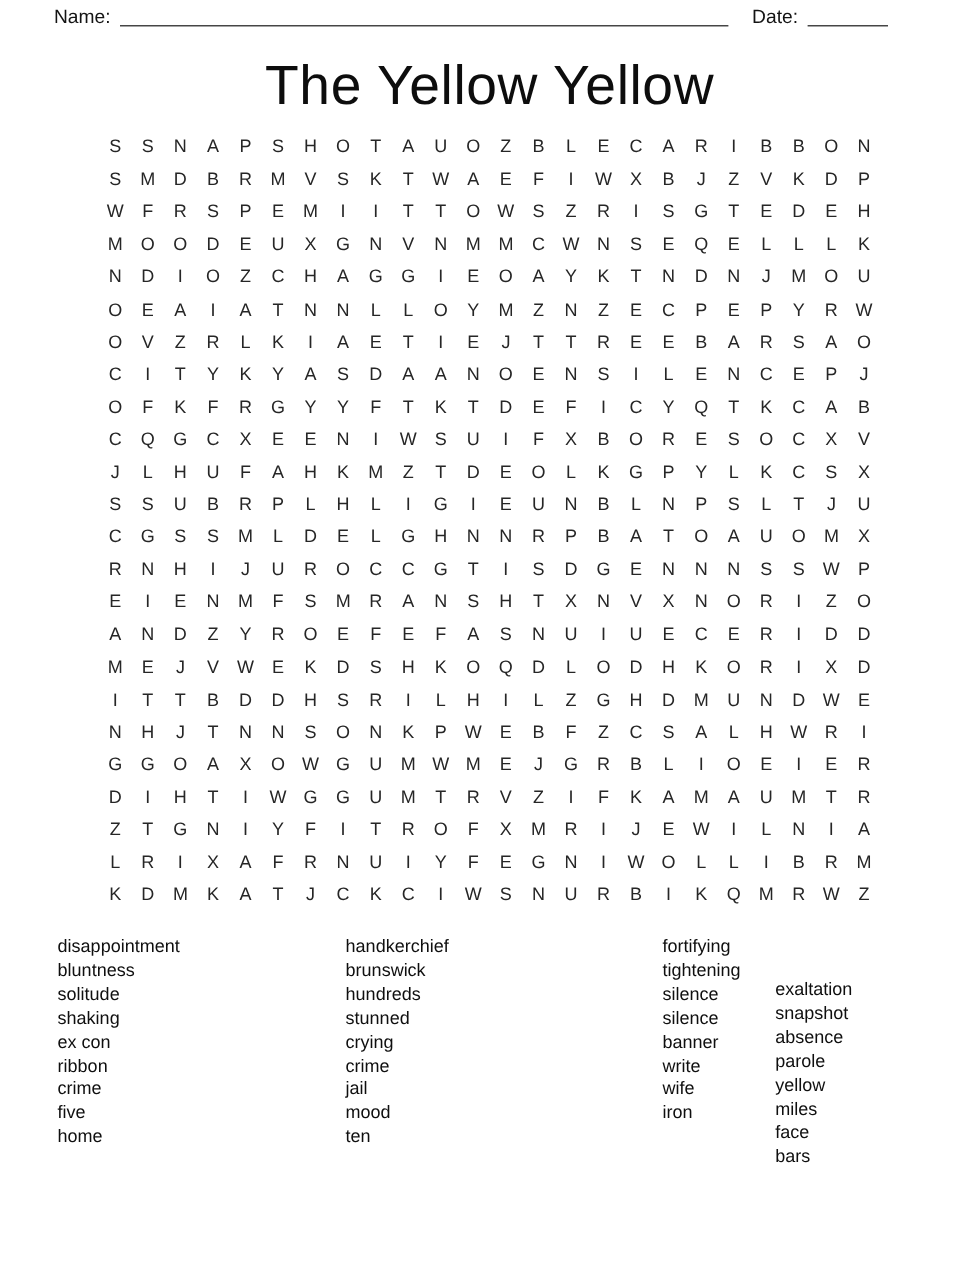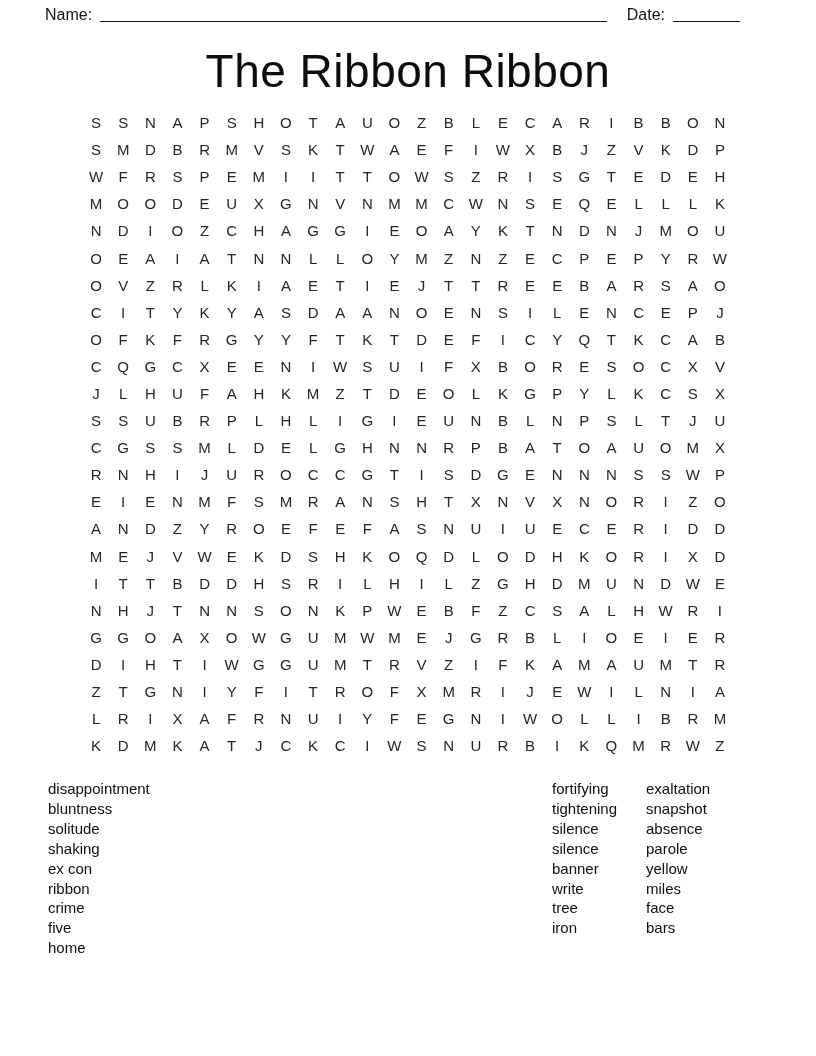--- a/index.html
+++ b/index.html
@@ -75,21 +75,21 @@
 </head>
 <body>
 
 <div class="header">
   <span class="label">Name:</span>
   <span class="fill-line name-line"></span>
   <span class="label">Date:</span>
   <span class="fill-line date-line"></span>
 </div>
 
-<h1 class="title">The Ribbon Ribbon</h1>
+<h1 class="title">The Yellow Yellow</h1>
 
 <div class="grid" id="grid">
     <span class="cell">S</span>
     <span class="cell">S</span>
     <span class="cell">N</span>
     <span class="cell">A</span>
     <span class="cell">P</span>
     <span class="cell">S</span>
     <span class="cell">H</span>
     <span class="cell">O</span>
@@ -668,31 +668,42 @@
       <div class="word">disappointment</div>
       <div class="word">bluntness</div>
       <div class="word">solitude</div>
       <div class="word">shaking</div>
       <div class="word">ex con</div>
       <div class="word">ribbon</div>
       <div class="word">crime</div>
       <div class="word">five</div>
       <div class="word">home</div>
     </div>
+    <div class="word-col" style="left: 288px;">
+      <div class="word">handkerchief</div>
+      <div class="word">brunswick</div>
+      <div class="word">hundreds</div>
+      <div class="word">stunned</div>
+      <div class="word">crying</div>
+      <div class="word">crime</div>
+      <div class="word">jail</div>
+      <div class="word">mood</div>
+      <div class="word">ten</div>
+    </div>
     <div class="word-col" style="left: 528px; margin-left: 24px;">
       <div class="word">fortifying</div>
       <div class="word">tightening</div>
       <div class="word">silence</div>
       <div class="word">silence</div>
       <div class="word">banner</div>
       <div class="word">write</div>
-      <div class="word">tree</div>
+      <div class="word">wife</div>
       <div class="word">iron</div>
     </div>
-    <div class="word-col" style="left: 646px;">
+    <div class="word-col" style="left: 646px; margin-top: 36px;">
       <div class="word">exaltation</div>
       <div class="word">snapshot</div>
       <div class="word">absence</div>
       <div class="word">parole</div>
       <div class="word">yellow</div>
       <div class="word">miles</div>
       <div class="word">face</div>
       <div class="word">bars</div>
     </div>
   </div>

